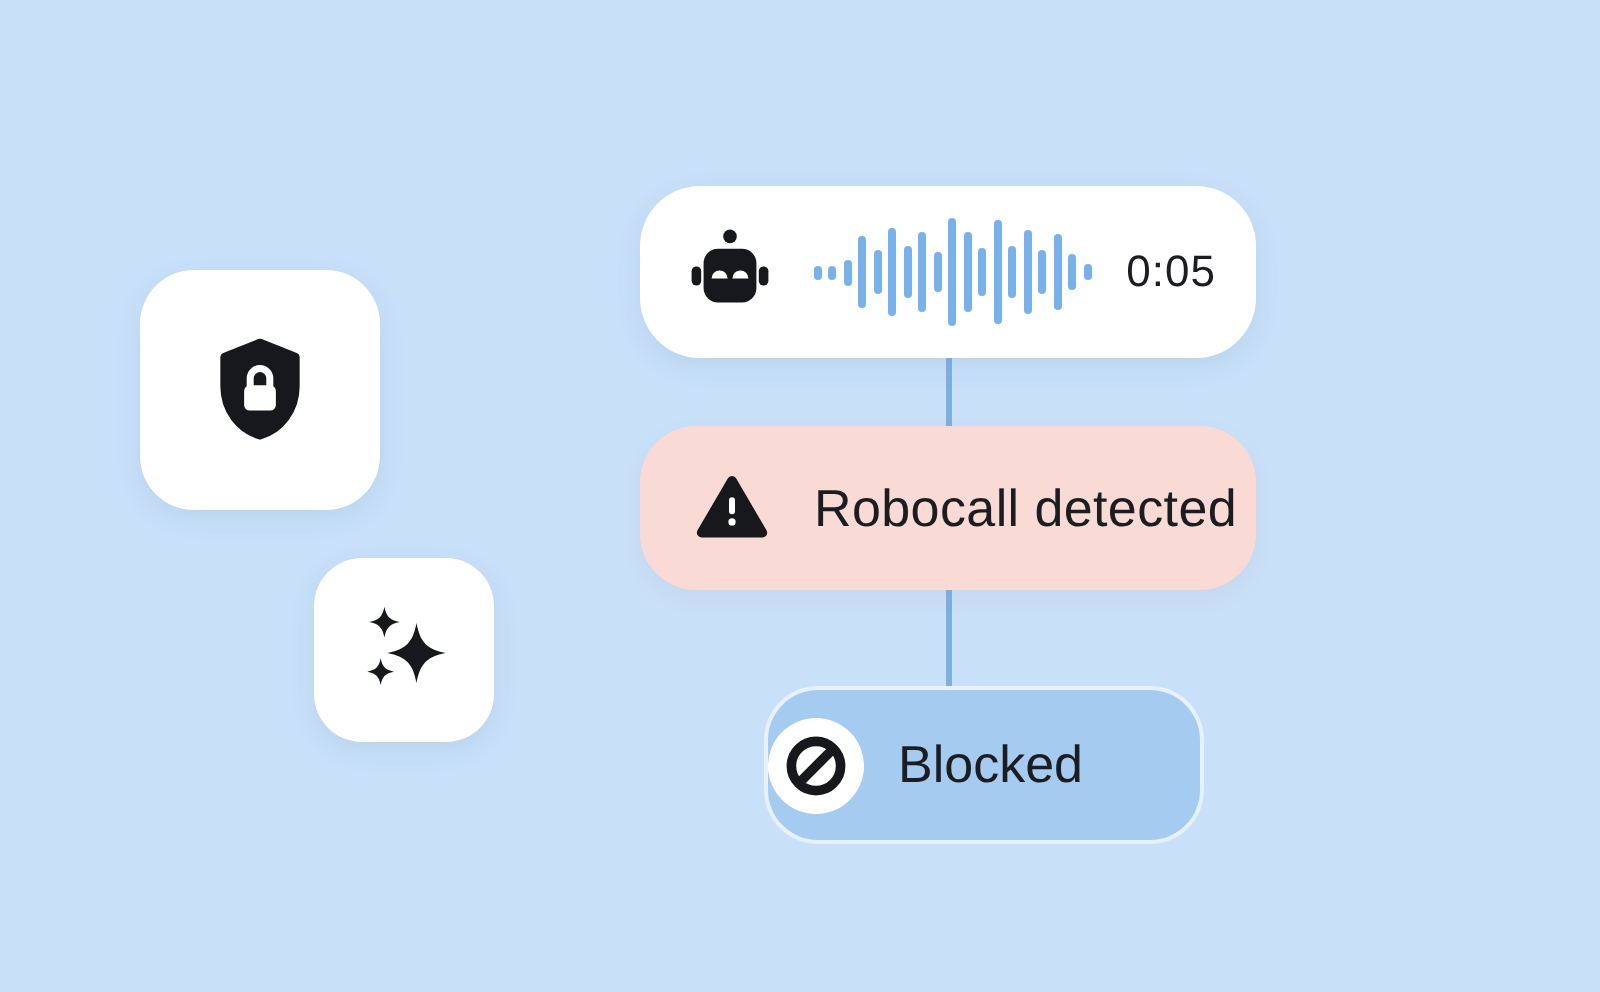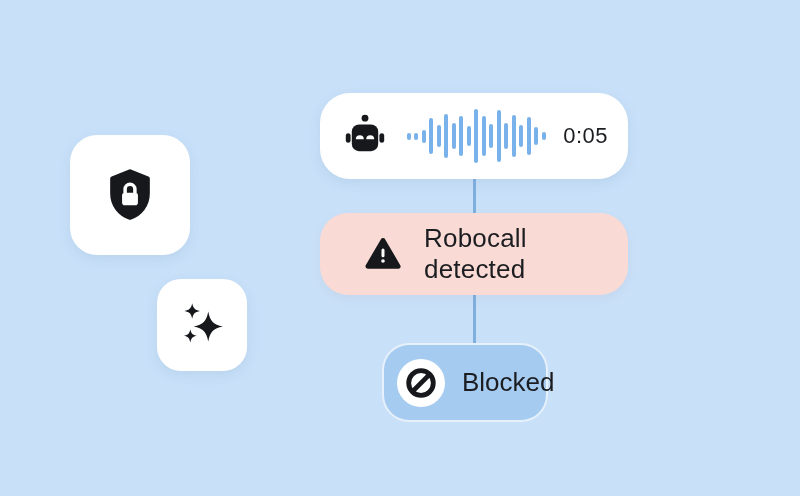--- a/index.html
+++ b/index.html
@@ -71,37 +71,36 @@
     width: 90px; height: 92px;
     border-radius: 24px;
     justify-content: center;
   }
 
   .alert-card {
     left: 320px; top: 213px;
     width: 308px; height: 82px;
     border-radius: 28px;
     background: var(--card-pink, #f9dad4);
-    padding-left: 44px;
+    padding-left: 27px;
     box-shadow: 0 4px 10px rgba(160, 125, 130, 0.08);
   }
   .alert-label {
     font-size: 26px;
     color: var(--text-dark, #1b1d21);
     margin-left: 22px;
     letter-spacing: 0.2px;
   }
 
   .blocked-card {
     left: 382px; top: 343px;
-    width: 166px; height: 79px;
+    width: 220px; height: 79px;
     border-radius: 27px;
     background: var(--card-blue, #a5cbf0);
     border: 2px solid rgba(255, 255, 255, 0.72);
-    padding-left: 13px;
   }
   .block-circle {
     width: 48px; height: 48px;
     border-radius: 50%;
     background: #ffffff;
     display: flex;
     align-items: center;
     justify-content: center;
     flex: 0 0 auto;
   }

